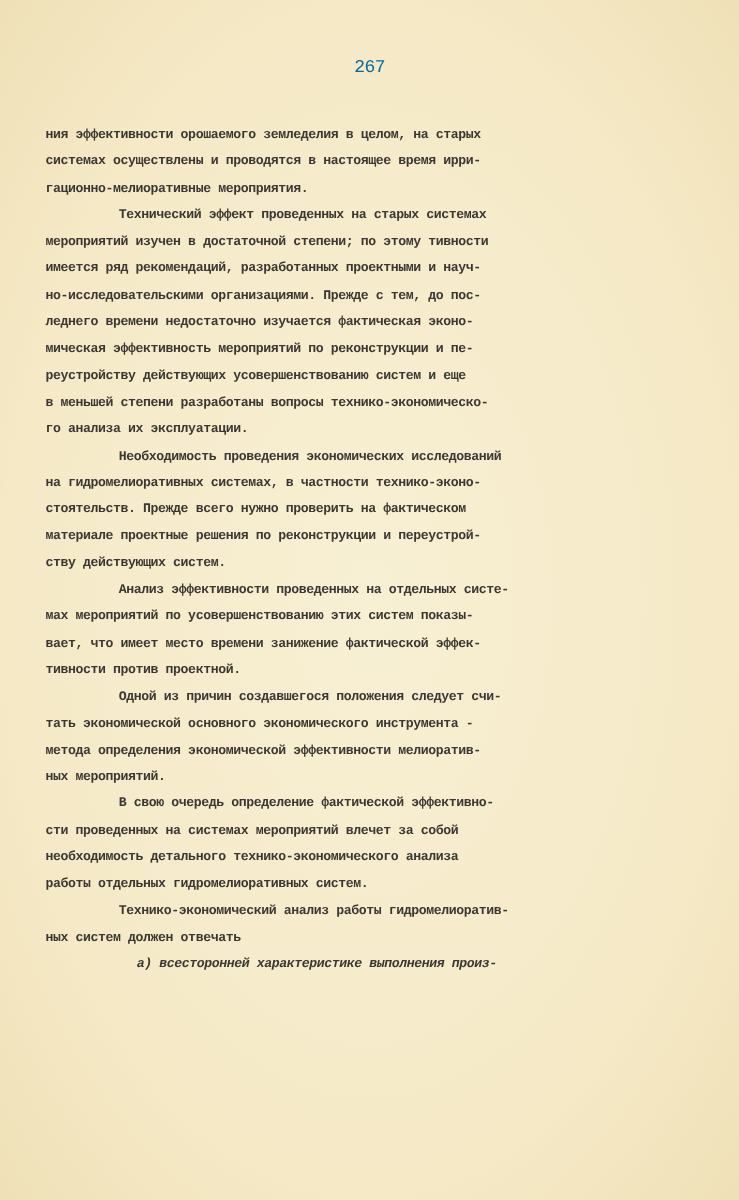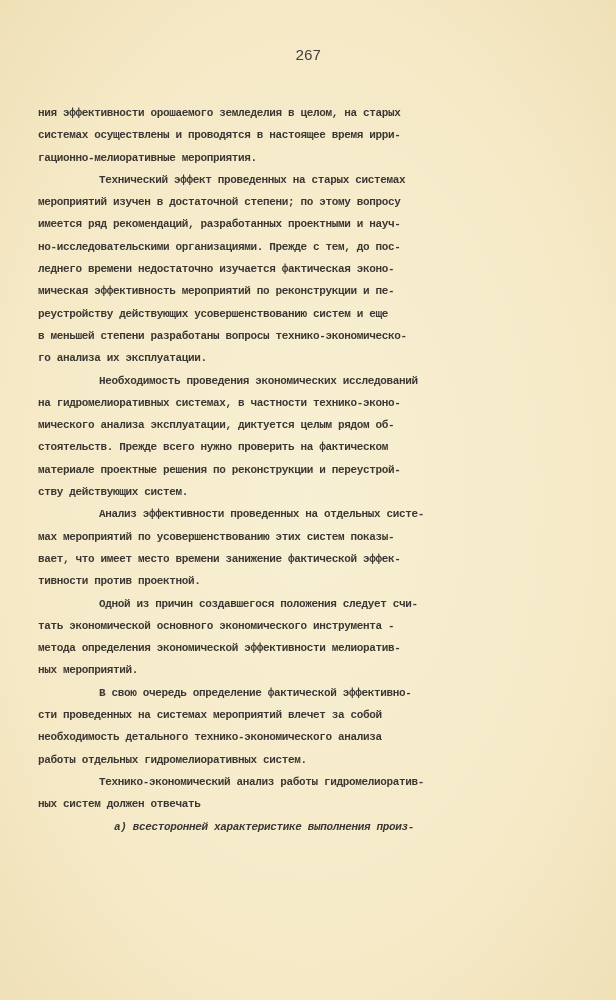--- a/index.html
+++ b/index.html
@@ -21,21 +21,21 @@
       height: 1000px;
     }
     .page-number {
       position: absolute;
       top: 48px;
       left: 0;
       width: 616px;
       text-align: center;
       font-family: "Liberation Mono", "DejaVu Sans Mono", monospace;
       font-size: 15px;
-      color: #404040;
+      color: #0369a1;
       letter-spacing: -0.5px;
     }
     .body-text {
       position: absolute;
       top: 102px;
       left: 38px;
       width: 560px;
       font-family: "Liberation Mono", "DejaVu Sans Mono", monospace;
       font-size: 11px;
       line-height: 22.3px;
@@ -65,34 +65,33 @@
   <div class="body-text">
 
     <div>
       <span class="line">ния эффективности орошаемого земледелия в целом, на старых</span>
       <span class="line">системах осуществлены и проводятся в настоящее время ирри-</span>
       <span class="line">гационно-мелиоративные мероприятия.</span>
     </div>
 
     <div>
       <span class="line indent">Технический эффект проведенных на старых системах</span>
-      <span class="line">мероприятий изучен в достаточной степени; по этому вопросу</span>
+      <span class="line">мероприятий изучен в достаточной степени; по этому тивности</span>
       <span class="line">имеется ряд рекомендаций, разработанных проектными и науч-</span>
       <span class="line">но-исследовательскими организациями. Прежде с тем, до пос-</span>
       <span class="line">леднего времени недостаточно изучается фактическая эконо-</span>
       <span class="line">мическая эффективность мероприятий по реконструкции и пе-</span>
       <span class="line">реустройству действующих усовершенствованию систем и еще</span>
       <span class="line">в меньшей степени разработаны вопросы технико-экономическо-</span>
       <span class="line">го анализа их эксплуатации.</span>
     </div>
 
     <div>
       <span class="line indent">Необходимость проведения экономических исследований</span>
       <span class="line">на гидромелиоративных системах, в частности технико-эконо-</span>
-      <span class="line">мического анализа эксплуатации, диктуется целым рядом об-</span>
       <span class="line">стоятельств. Прежде всего нужно проверить на фактическом</span>
       <span class="line">материале проектные решения по реконструкции и переустрой-</span>
       <span class="line">ству действующих систем.</span>
     </div>
 
     <div>
       <span class="line indent">Анализ эффективности проведенных на отдельных систе-</span>
       <span class="line">мах мероприятий по усовершенствованию этих систем показы-</span>
       <span class="line">вает, что имеет место времени занижение фактической эффек-</span>
       <span class="line">тивности против проектной.</span>

